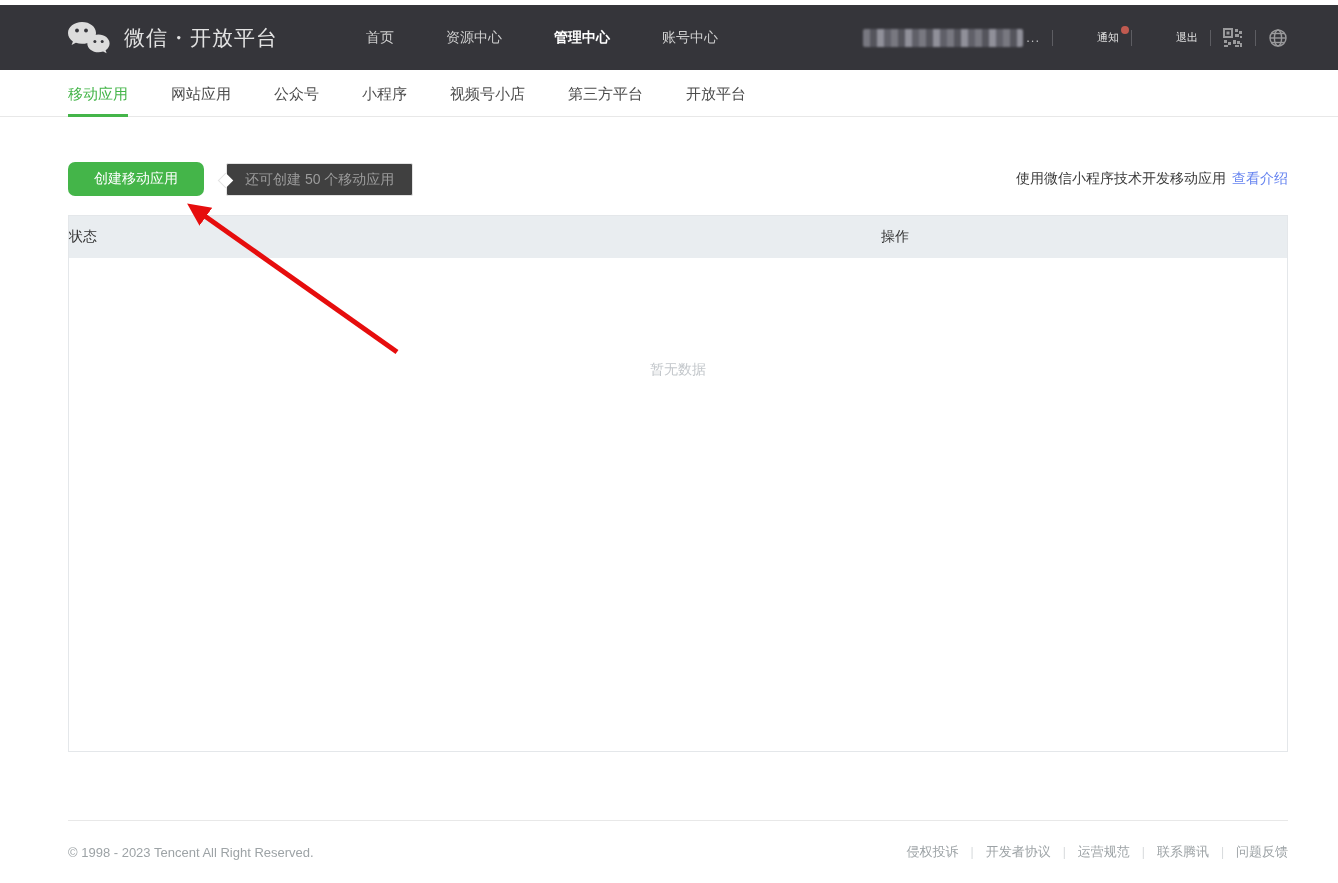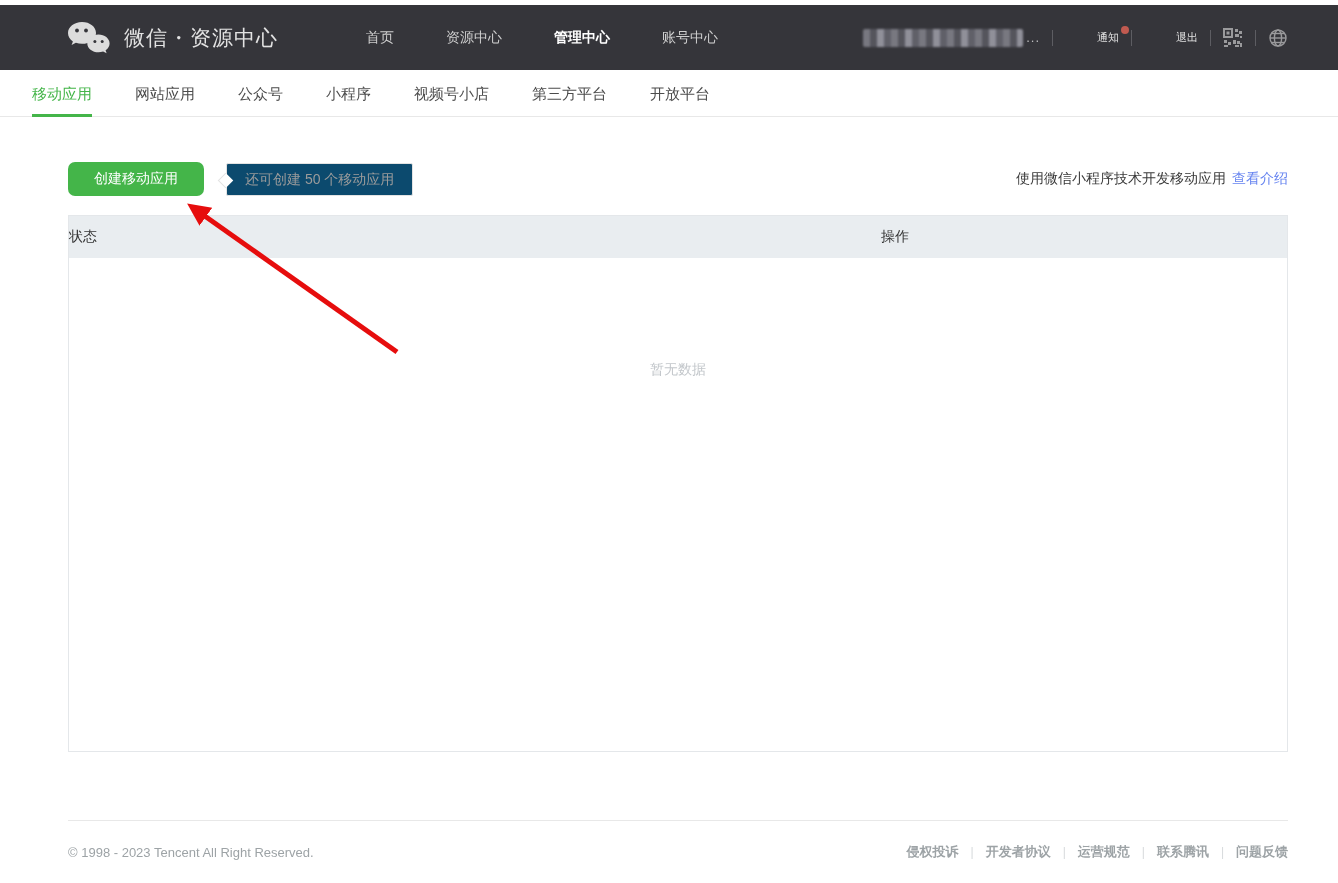--- a/index.html
+++ b/index.html
@@ -26,35 +26,35 @@
   .masked-dots { color:#bdbdbf; font-size:13px; margin-left:3px; letter-spacing:1px; }
   .top-sep { width:1px; height:16px; background:#5d5d62; margin:0 12px; }
   .top-link { color:#e0e0e0; font-size:11px; cursor:pointer; position:relative;margin-left:32px; }
   .notice-dot { position:absolute; top:-4px; right:-10px; width:8px; height:8px;
                 border-radius:50%; background:var(--notice-dot,#c15a50); }
   .top-icon { width:20px; height:20px; display:block; cursor:pointer; }
 
   
   .tabbar { position:absolute; left:0; top:70px; width:100%; height:47px;
             background:#fff; border-bottom:1px solid #e8e8e8;
-            display:flex; align-items:center; padding-left:32px; }
+            display:flex; align-items:center; padding-left:68px; }
   .tab { font-size:15px; color:#4c4c4c; margin-right:43px; height:47px;
          line-height:47px; position:relative; cursor:pointer; white-space:nowrap; }
   .tab.active { color:var(--accent-green,#44b549); }
   .tab.active::after { content:""; position:absolute; left:0; right:0; bottom:0;
          height:3px; background:var(--accent-green,#44b549); }
 
   
   .toolbar { position:absolute; left:68px; top:162px; width:1220px; height:34px;
              display:flex; align-items:center; }
   .btn-create { height:34px; padding:0 26px; background:var(--accent-green,#44b549);
                 color:#fff; font-size:14px; border:none; border-radius:7px; cursor:pointer;
                 font-family:inherit; }
   .quota-tip { position:relative; margin-left:22px; height:33px; line-height:31px;
-               border:1px solid #e3e3e3; background:#0c4a6e; color:#9b9b9b;
+               border:1px solid #e3e3e3; background:#404040; color:#9b9b9b;
                font-size:14px; padding:0 18px; border-radius:2px; }
   .quota-tip::before { content:""; position:absolute; left:-7px; top:11px;
                width:10px; height:10px; background:#fff; border-left:1px solid #e3e3e3;
                border-bottom:1px solid #e3e3e3; transform:rotate(45deg); }
   .hint { margin-left:auto; font-size:14px; color:#3a3a3a; }
   .hint a { color:var(--link-blue,#6583f0); text-decoration:none; margin-left:6px; cursor:pointer; }
 
   
   .app-table { position:absolute; left:68px; top:215px; width:1220px; height:537px;
                border:1px solid #e4e7ea; background:#fff; }
@@ -67,41 +67,41 @@
   
   .arrow-layer { position:absolute; left:0; top:0; width:1338px; height:883px;
                  pointer-events:none; }
 
   
   .footer { position:absolute; left:68px; top:820px; width:1220px;
             border-top:1px solid #e8e8e8; padding-top:22px;
             display:flex; justify-content:space-between; align-items:center; }
   .copyright { font-size:13px; color:#9da3a6; }
   .footer-links { display:flex; align-items:center; font-size:13px; color:#9da3a6; }
-  .footer-links .flink { cursor:pointer;font-weight:bold; }
+  .footer-links .flink { cursor:pointer; }
   .flink-sep { margin:0 12px; color:#d7dadc; font-size:12px; }
 </style>
 </head>
 <body>
 
 <div class="topbar">
   <div class="logo-wrap">
     <svg class="logo-icon" viewBox="0 0 44 36">
       <g fill="#dcdcdc">
         <path d="M16 2 C8 2 2 7 2 13 c0 3.4 1.9 6.4 4.9 8.4 L5.6 25 l4.3-2.2 c1.9 .6 4 1 6.1 1 8 0 14-5 14-10.9 C30 7 24 2 16 2 z"></path>
         <path d="M32.5 14.5 c-6.2 0-11.2 4-11.2 8.9 0 4.9 5 8.9 11.2 8.9 1.6 0 3.2-.3 4.6-.8 l3.5 1.8-1-3.1 c2.4-1.6 4-4.1 4-6.8 0-4.9-5-8.9-11.1-8.9 z"></path>
       </g>
       <g fill="#35353a">
         <circle cx="11" cy="10.5" r="1.9"></circle>
         <circle cx="20" cy="10.5" r="1.9"></circle>
         <circle cx="28.9" cy="21.4" r="1.5"></circle>
         <circle cx="36.2" cy="21.4" r="1.5"></circle>
       </g>
     </svg>
-    <span class="logo-text">微信・资源中心</span>
+    <span class="logo-text">微信・开放平台</span>
   </div>
 
   <div class="topnav">
     <span class="topnav-item">首页</span>
     <span class="topnav-item">资源中心</span>
     <span class="topnav-item active">管理中心</span>
     <span class="topnav-item">账号中心</span>
   </div>
 
   <div class="top-right">

